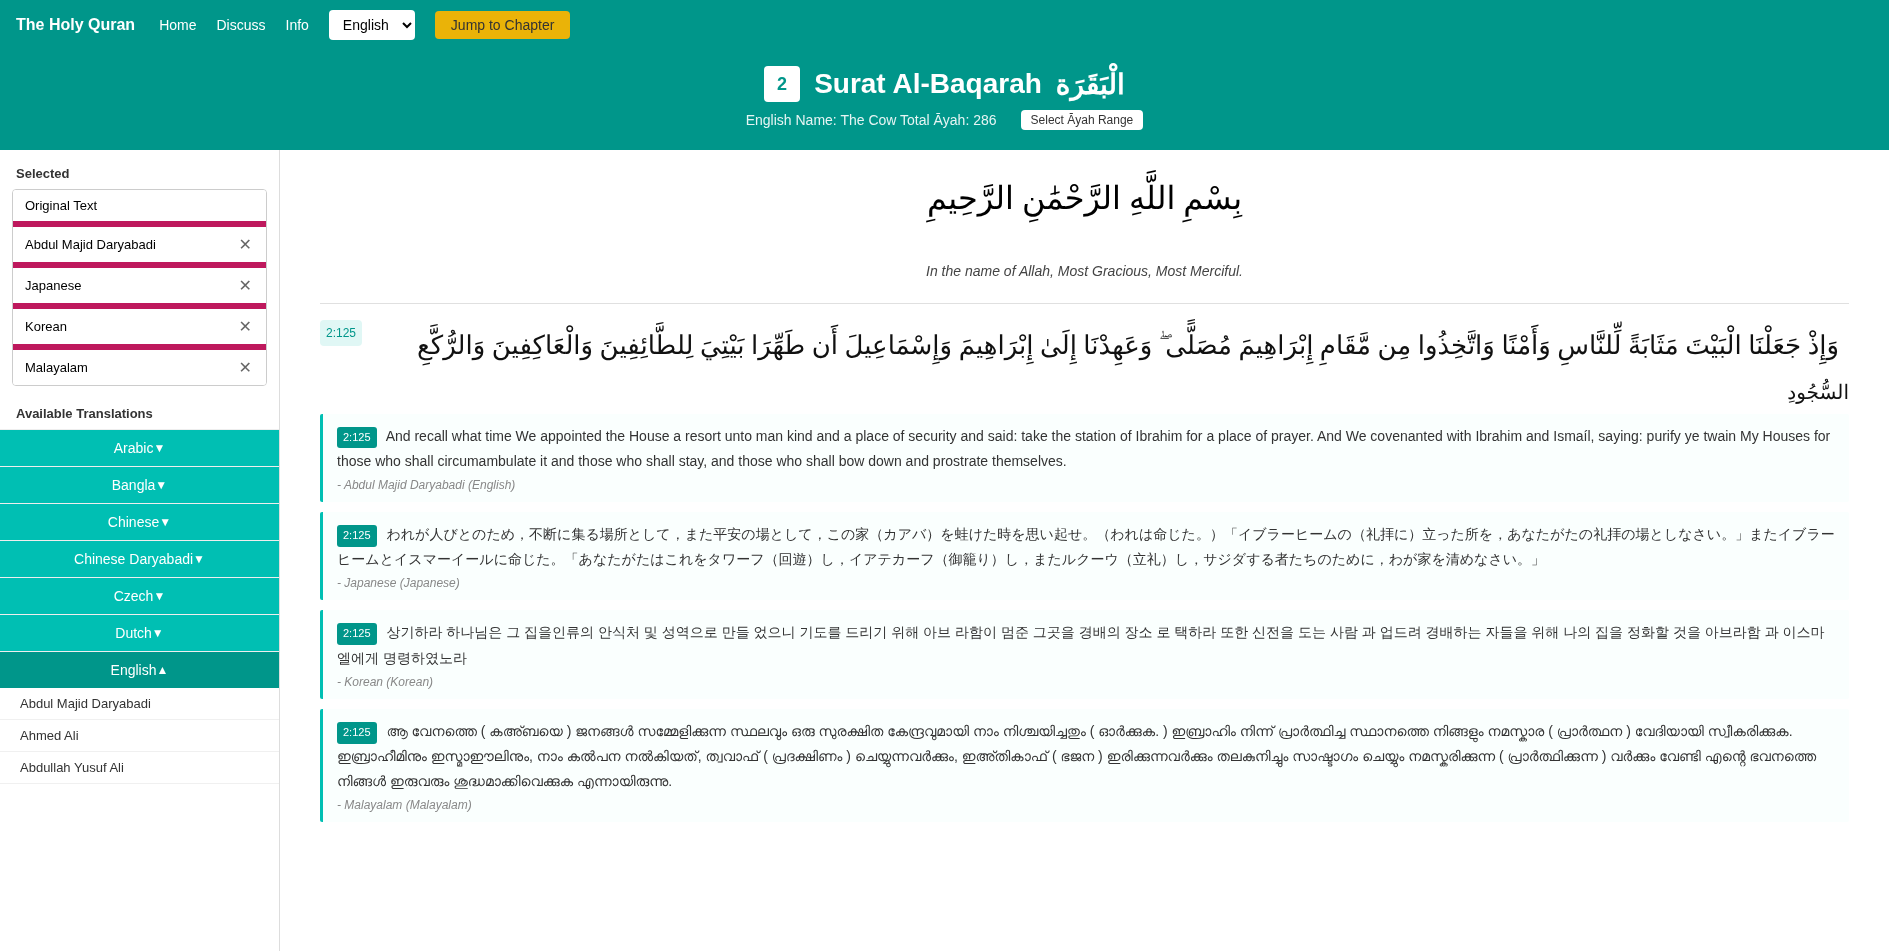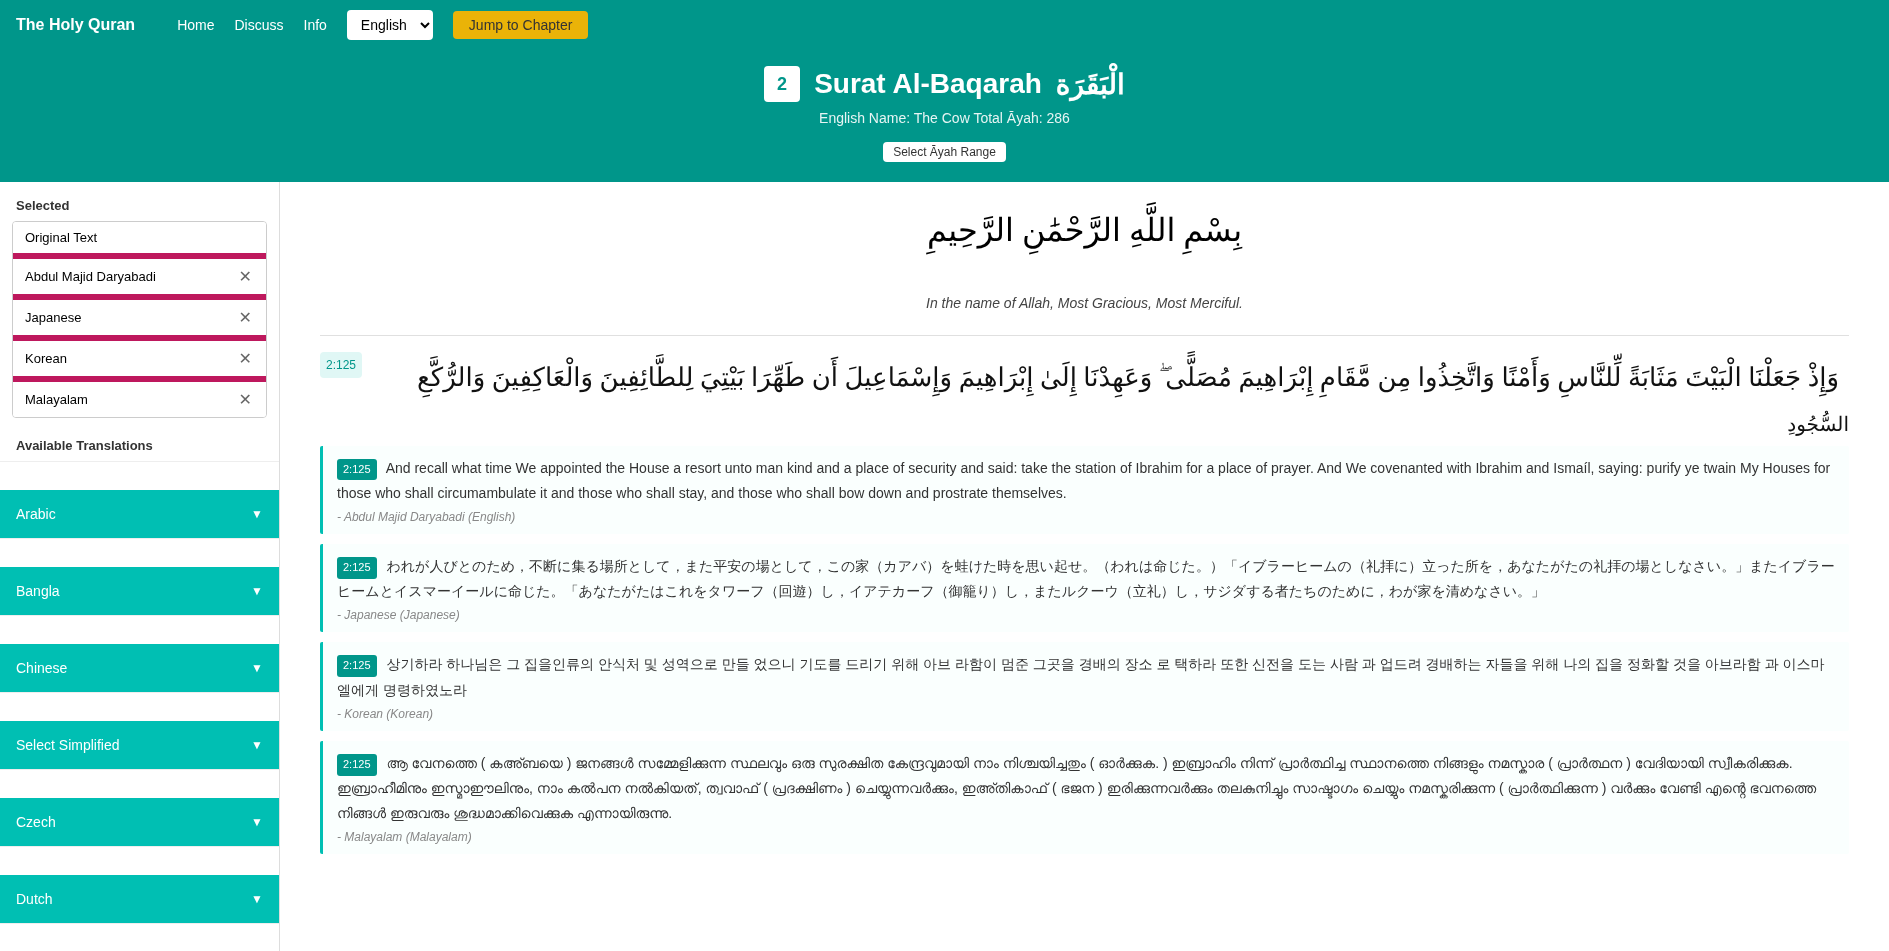--- a/index.html
+++ b/index.html
@@ -8,21 +8,21 @@
     
     #topnav {
       background: #00968A;
       color: white;
       display: flex;
       align-items: center;
       padding: 0 16px;
       height: 50px;
       gap: 20px;
     }
-    #topnav .brand { font-weight: bold; font-size: 16px; margin-right: 22px; }
+    #topnav .brand { font-weight: bold; font-size: 16px; margin-right: 4px; }
     #topnav a { color: white; text-decoration: none; font-size: 14px; }
     #topnav .search-wrap { flex: 1; margin: 0 20px; }
     #topnav .search-wrap input {
       width: 100%;
       padding: 6px 12px;
       border: none;
       border-radius: 4px;
       font-size: 14px;
       outline: none;
     }
@@ -72,22 +72,21 @@
       font-weight: bold;
     }
     #surah-header .surah-arabic { font-size: 28px; }
     #surah-header .surah-meta {
       margin-top: 8px;
       font-size: 14px;
       color: rgba(255,255,255,0.9);
       display: flex;
       align-items: center;
       justify-content: center;
-      gap: 16px;
-      flex-direction: column;
+      gap: 24px;
     }
     #surah-header .ayah-range-btn {
       background: white;
       color: #333;
       border: none;
       padding: 3px 10px;
       border-radius: 4px;
       font-size: 12px;
       cursor: pointer;
     }
@@ -143,27 +142,26 @@
       font-size: 13px;
       padding: 8px 16px;
       color: #333;
     }
     .translation-group {
       border-top: 1px solid #eee;
     }
     .translation-group-header {
       display: flex;
       align-items: center;
-      justify-content: space-between;
-      padding: 16px 16px;
+      justify-content: center;
+      padding: 10px 16px;
       background: #00BFB3;
       color: white;
       cursor: pointer;
       font-size: 14px;
-      margin-top: 28px;
     }
     .translation-group-header.open {
       background: #00968A;
     }
     .translation-group-header .chevron {
       font-size: 12px;
     }
     .translation-sub-items {
       background: white;
     }
@@ -321,21 +319,21 @@
 
     <div class="translation-group">
       <div class="translation-group-header">
         <span>Chinese</span>
         <span class="chevron">▼</span>
       </div>
     </div>
 
     <div class="translation-group">
       <div class="translation-group-header">
-        <span>Select Simplified</span>
+        <span>Chinese Daryabadi</span>
         <span class="chevron">▼</span>
       </div>
     </div>
 
     <div class="translation-group">
       <div class="translation-group-header">
         <span>Czech</span>
         <span class="chevron">▼</span>
       </div>
     </div>

